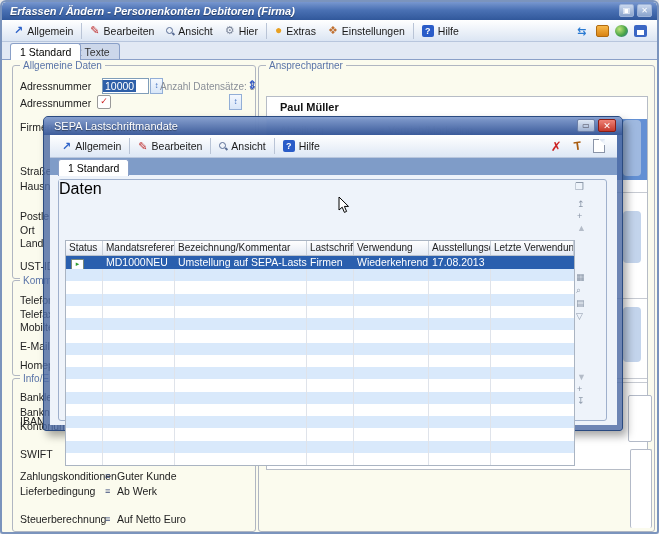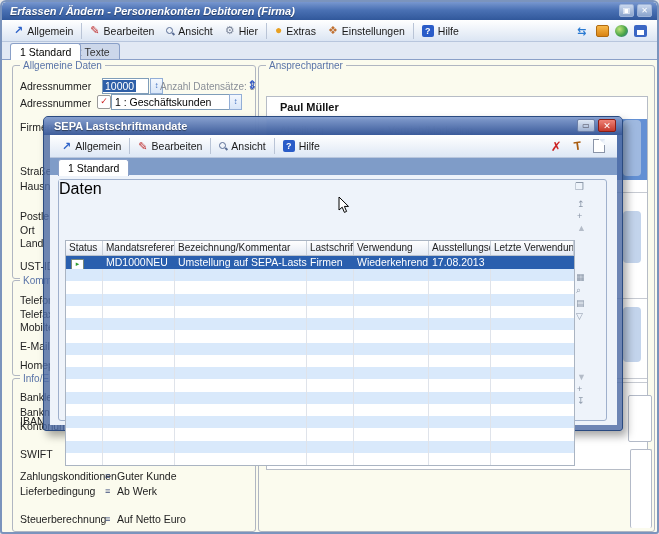--- a/index.html
+++ b/index.html
@@ -56,21 +56,21 @@
   .clist{position:absolute;background:#fff;border:1px solid #b6bcc6;box-sizing:border-box;}
   .card{position:absolute;left:0;width:100%;box-sizing:border-box;}
   .cname{position:absolute;left:13px;top:4px;font-size:11px;font-weight:bold;color:#111;}
   .cband{position:absolute;left:0;width:100%;background:#6390d4;}
   .cband .bl{position:absolute;font-size:10.5px;color:#2b3f66;}
   .photoph{position:absolute;border-radius:4px;background:#c3d4ec;}
   .sep{position:absolute;left:0;width:100%;border-top:1px solid #c6cad2;}
   
   .dialog{position:absolute;left:41px;top:114px;width:580px;height:315px;background:rgba(77,106,164,0.82);border:1px solid #2a4a80;border-radius:5px 5px 3px 3px;box-shadow:4px 5px 9px rgba(0,0,0,.35);box-sizing:border-box;z-index:10;}
   .dtitle{position:absolute;left:0;top:0;width:100%;height:18px;background:linear-gradient(180deg,rgba(140,165,212,.85),rgba(56,88,152,.9));border-radius:4px 4px 0 0;display:flex;align-items:center;}
-  .dtitle .t{color:#fff;font-size:11px;font-weight:bold;padding-left:10px;text-shadow:0 1px 1px rgba(0,0,0,.45);}
+  .dtitle .t{color:#fff;font-size:11px;font-weight:normal;padding-left:10px;text-shadow:0 1px 1px rgba(0,0,0,.45);}
   .dbtn-restore{position:absolute;right:27px;top:2px;width:18px;height:13px;border:1px solid #6a7ea8;border-radius:2px;background:linear-gradient(180deg,#dfe8f4,#9fb2d2);color:#445;font-size:8px;line-height:12px;text-align:center;box-sizing:border-box;}
   .dbtn-close{position:absolute;right:6px;top:2px;width:18px;height:13px;border:1px solid #8a1c14;border-radius:2px;background:linear-gradient(180deg,#ef8276,#c4392c);color:#fff;font-size:9px;font-weight:bold;line-height:12px;text-align:center;box-sizing:border-box;}
   .dtoolbar{position:absolute;left:6px;top:18px;width:567px;height:23px;background:linear-gradient(180deg,#ffffff,#dde7f5);border-bottom:1px solid #b8c6dd;display:flex;align-items:center;padding-left:6px;box-sizing:border-box;}
   .dtabs{position:absolute;left:6px;top:41px;width:567px;height:17px;background:#7f9cc8;}
   .dbody{position:absolute;left:6px;top:58px;width:567px;height:250px;background:#eef3fa;}
   .dgrp{position:absolute;left:8px;top:4px;width:549px;height:242px;border:1px solid #9fb0cc;border-radius:3px;box-sizing:border-box;}
   .dgrp .glabel{background:#eef3fa;}
   .dx{color:#c22;font-weight:bold;font-size:13px;}
   .dh{color:#a85c10;font-weight:bold;font-size:12px;transform:rotate(-8deg);display:inline-block;}
   .dpage{display:inline-block;width:10px;height:12px;background:#fff;border:1px solid #8a94a8;position:relative;}
@@ -156,23 +156,20 @@
   <span class="lbl" style="left:18px;top:78px;">Adressnummer</span>
   <div class="inputbox" style="left:100px;top:76px;width:47px;height:16px;">
     <span class="selected">10000</span>
   </div>
   <span class="spin" style="left:148px;top:76px;height:16px;line-height:14px;">↕</span>
   <span class="lbl gray" style="left:158px;top:79px;">Anzahl Datensätze: 3</span>
   <span class="navic" style="left:245px;top:76px;">⇕</span>
 
   <span class="lbl" style="left:18px;top:95px;">Adressnummer</span>
   <span class="chk" style="left:95px;top:93px;">✓</span>
-  <div class="inputbox" style="left:109px;top:92px;width:131px;height:16px;padding-left:3px;">
-    <span>1 : Geschäftskunden</span>
-  </div>
   <span class="spin" style="left:227px;top:92px;height:16px;line-height:14px;">↕</span>
 
   <span class="lbl" style="left:18px;top:119px;">Firmenname</span>
   <span class="lbl" style="left:18px;top:163px;">Straße</span>
   <span class="lbl" style="left:18px;top:178px;">Hausnummer</span>
   <span class="lbl" style="left:18px;top:208px;">Postleitzahl</span>
   <span class="lbl" style="left:18px;top:222px;">Ort</span>
   <span class="lbl" style="left:18px;top:235px;">Land</span>
   <span class="lbl" style="left:18px;top:258px;">UST-IDNr.</span>
 

